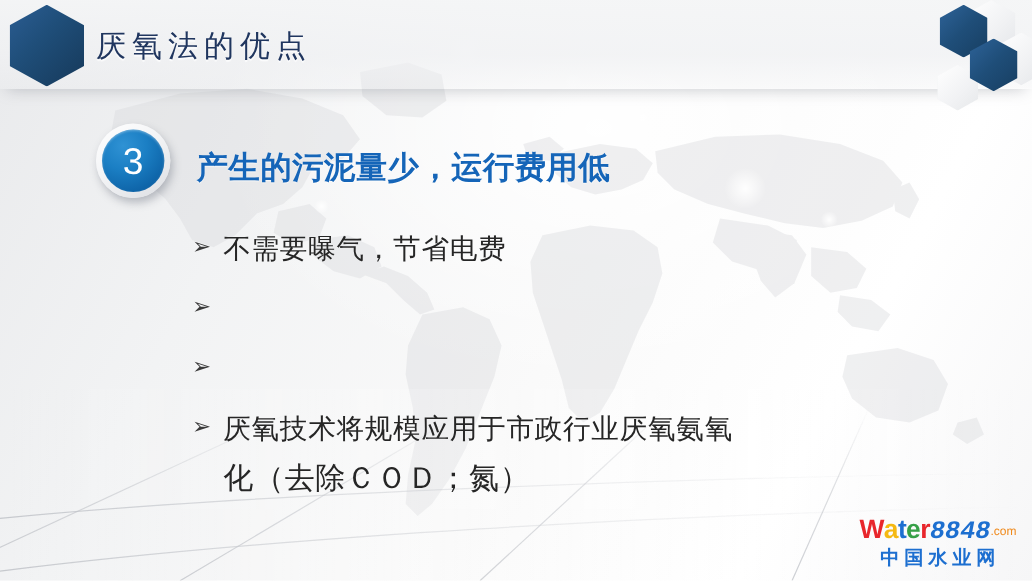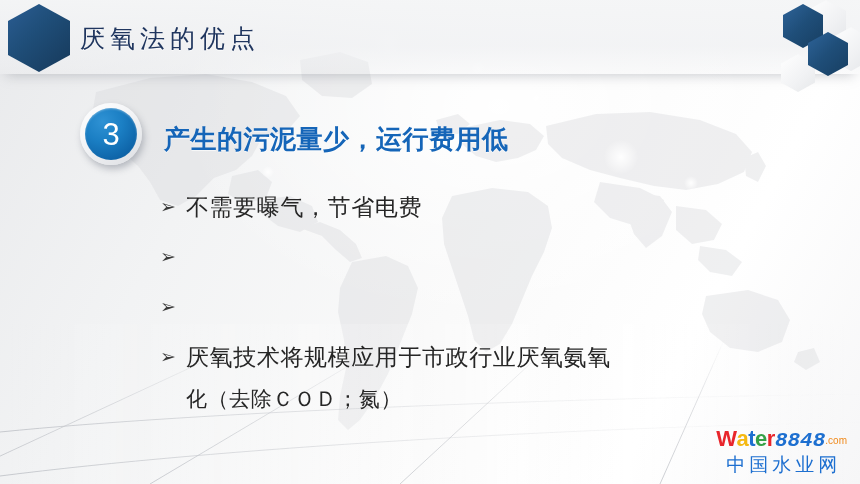--- a/index.html
+++ b/index.html
@@ -182,21 +182,21 @@
   }
   .bullet-text {
     font-size: 23px;
     line-height: 30px;
     color: #262626;
     letter-spacing: 0.6px;
   }
   .bullet-cont {
     margin-left: 26px;
     margin-top: 12px;
-    font-size: 21px;
+    font-size: 25px;
     line-height: 30px;
     color: #262626;
     letter-spacing: 0.6px;
   }
 
   
   .logo {
     position: absolute;
     right: 13px;
     bottom: 10px;
@@ -224,22 +224,22 @@
   }
   .ldot {
     color: #f08a1c;
     font-size: 10px;
     font-weight: normal;
     vertical-align: 2px;
     letter-spacing: 0px;
   }
   .logo-sub {
     margin-top: 4px;
-    font-size: 19px;
-    font-weight: normal;
+    font-size: 16px;
+    font-weight: bold;
     color: #1d6fd0;
     letter-spacing: 4px;
     text-indent: 4px;
     white-space: nowrap;
   }
 </style>
 </head>
 <body>
 
 <div class="slide">

